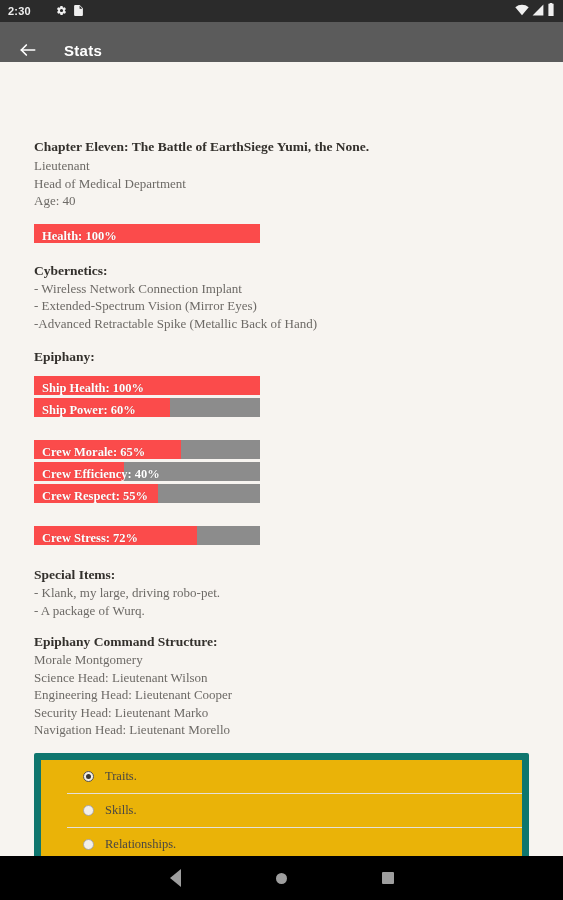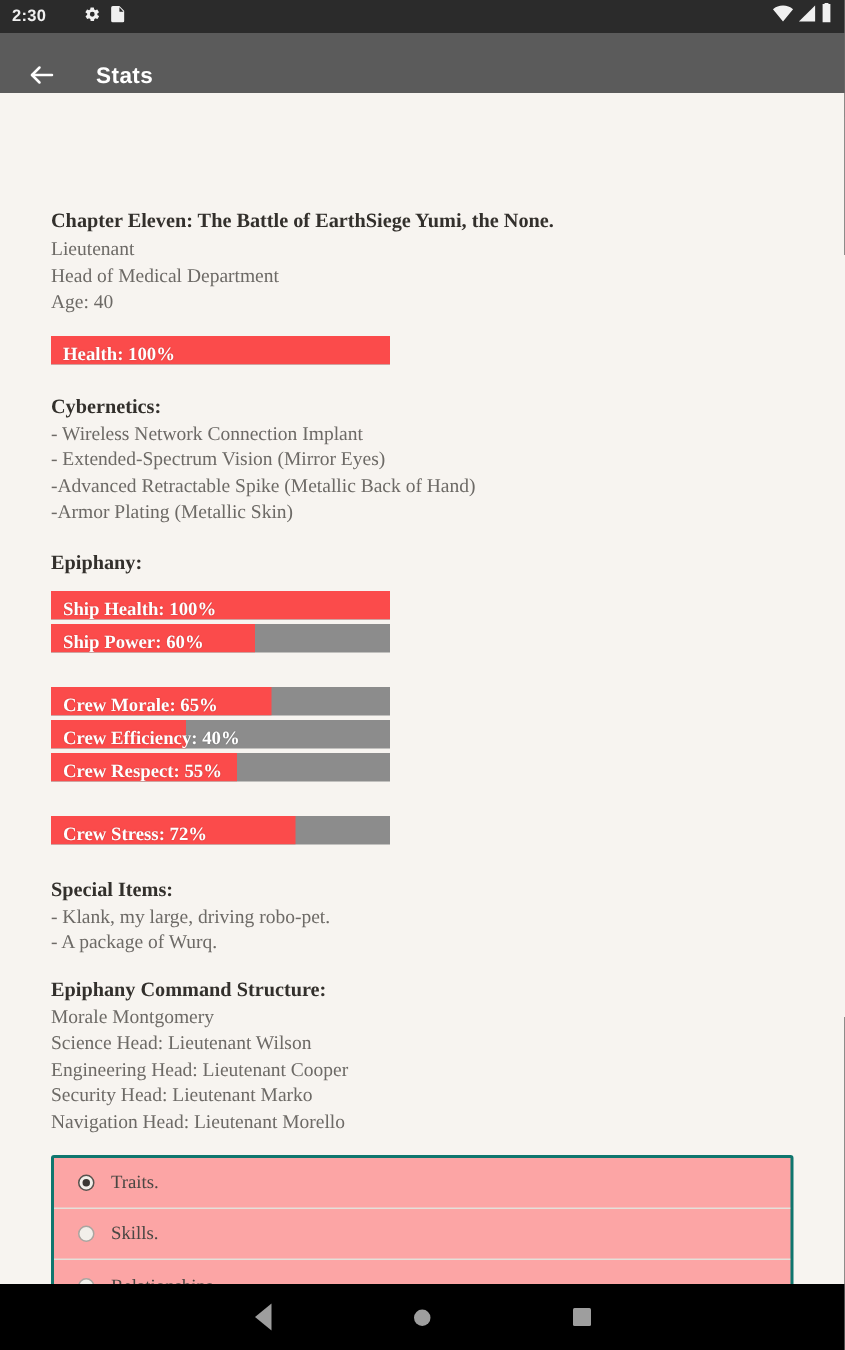--- a/index.html
+++ b/index.html
@@ -61,22 +61,22 @@
   .bar-fill{ position:absolute; left:0; top:0; bottom:0; background:#FB4B4B; }
   .bar-label{
     position:relative; z-index:2; color:#ffffff; font-size:12.5px;
     font-weight:bold; line-height:24px; padding-left:8px; white-space:nowrap;
     text-shadow:0 0 1px rgba(0,0,0,.25);
   }
   .bar-group{ margin-bottom:0; }
 
   
   .radio-card{
-    margin-top:14px; border:2px solid #0f766e; background:#fca5a5;
-    border-radius:2px; overflow:hidden;
+    margin-top:14px; border:7px solid #0f766e; background:#eab308;
+    border-radius:2px; overflow:hidden;padding-left:26px;
   }
   .radio-row{
     display:flex; align-items:center; gap:11px;
     height:34px; padding:0 16px; border-bottom:1px solid #e4e0da;
     cursor:pointer;
   }
   .radio-row:last-child{ border-bottom:none; }
   .radio-dot{
     width:11px; height:11px; border-radius:50%;
     border:1px solid #aaa5a0; background:#F2EFEA;
@@ -165,21 +165,20 @@
       <div class="bar-fill" style="width: 100%;"></div>
       <div class="bar-label">Health: 100%</div>
     </div>
 
     <div class="gap-16"></div>
 
     <div class="sect-title">Cybernetics:</div>
     <div class="list-line">- Wireless Network Connection Implant</div>
     <div class="list-line">- Extended-Spectrum Vision (Mirror Eyes)</div>
     <div class="list-line">-Advanced Retractable Spike (Metallic Back of Hand)</div>
-    <div class="list-line">-Armor Plating (Metallic Skin)</div>
 
     <div class="gap-16"></div>
 
     <div class="sect-title">Epiphany:</div>
 
     <div class="gap-10"></div>
 
     <div class="bar-group">
       <div class="bar">
         <div class="bar-fill" style="width: 100%;"></div>

